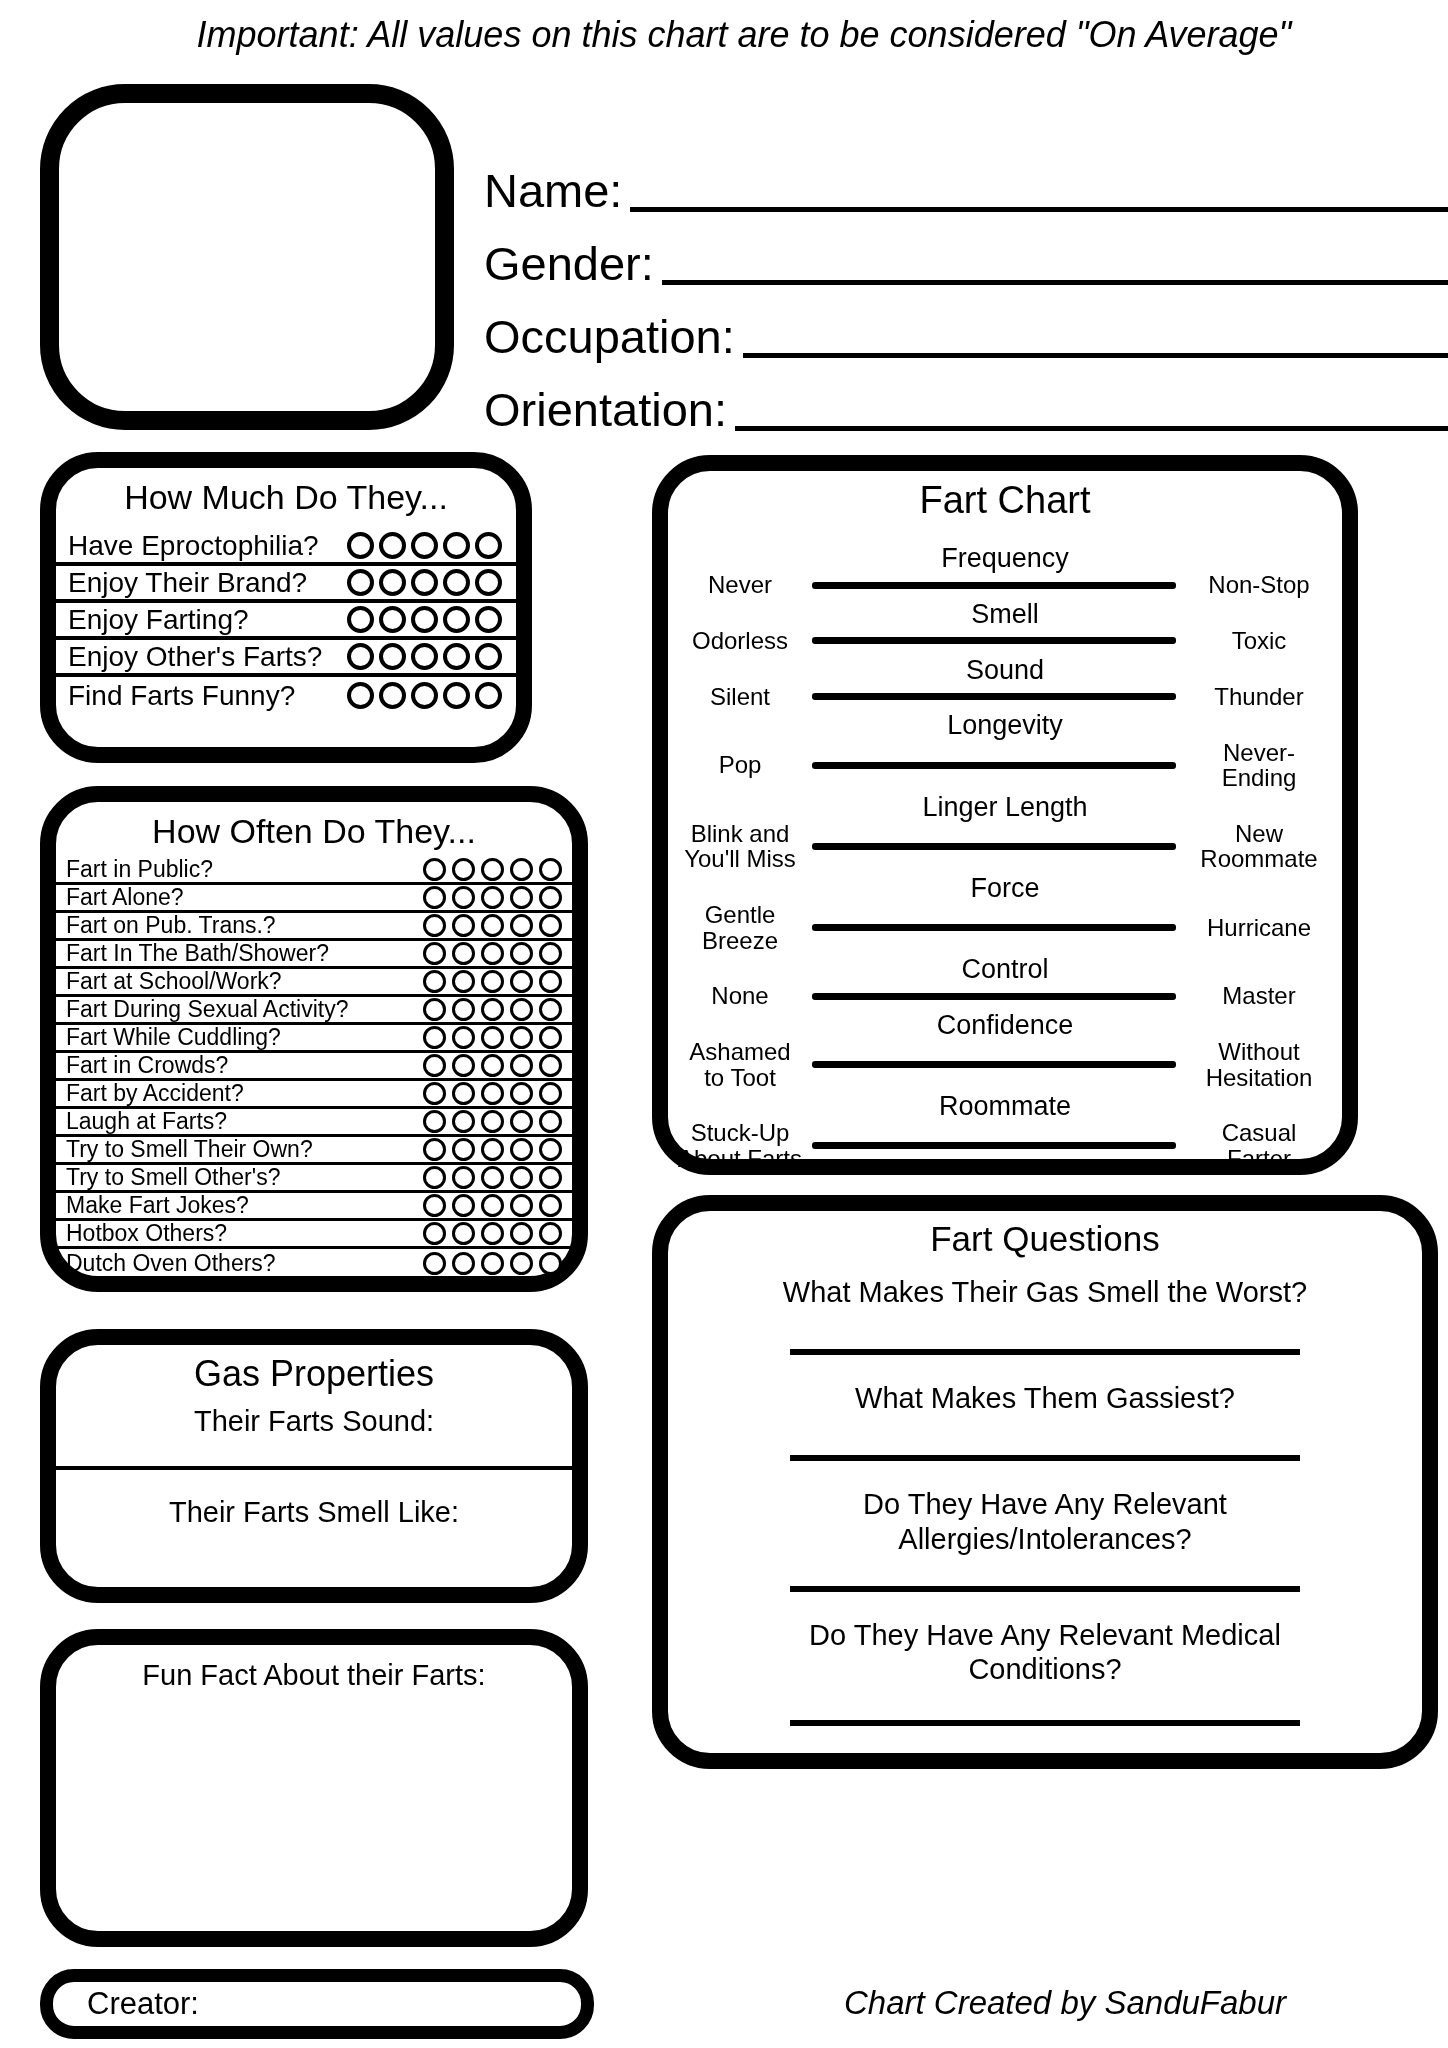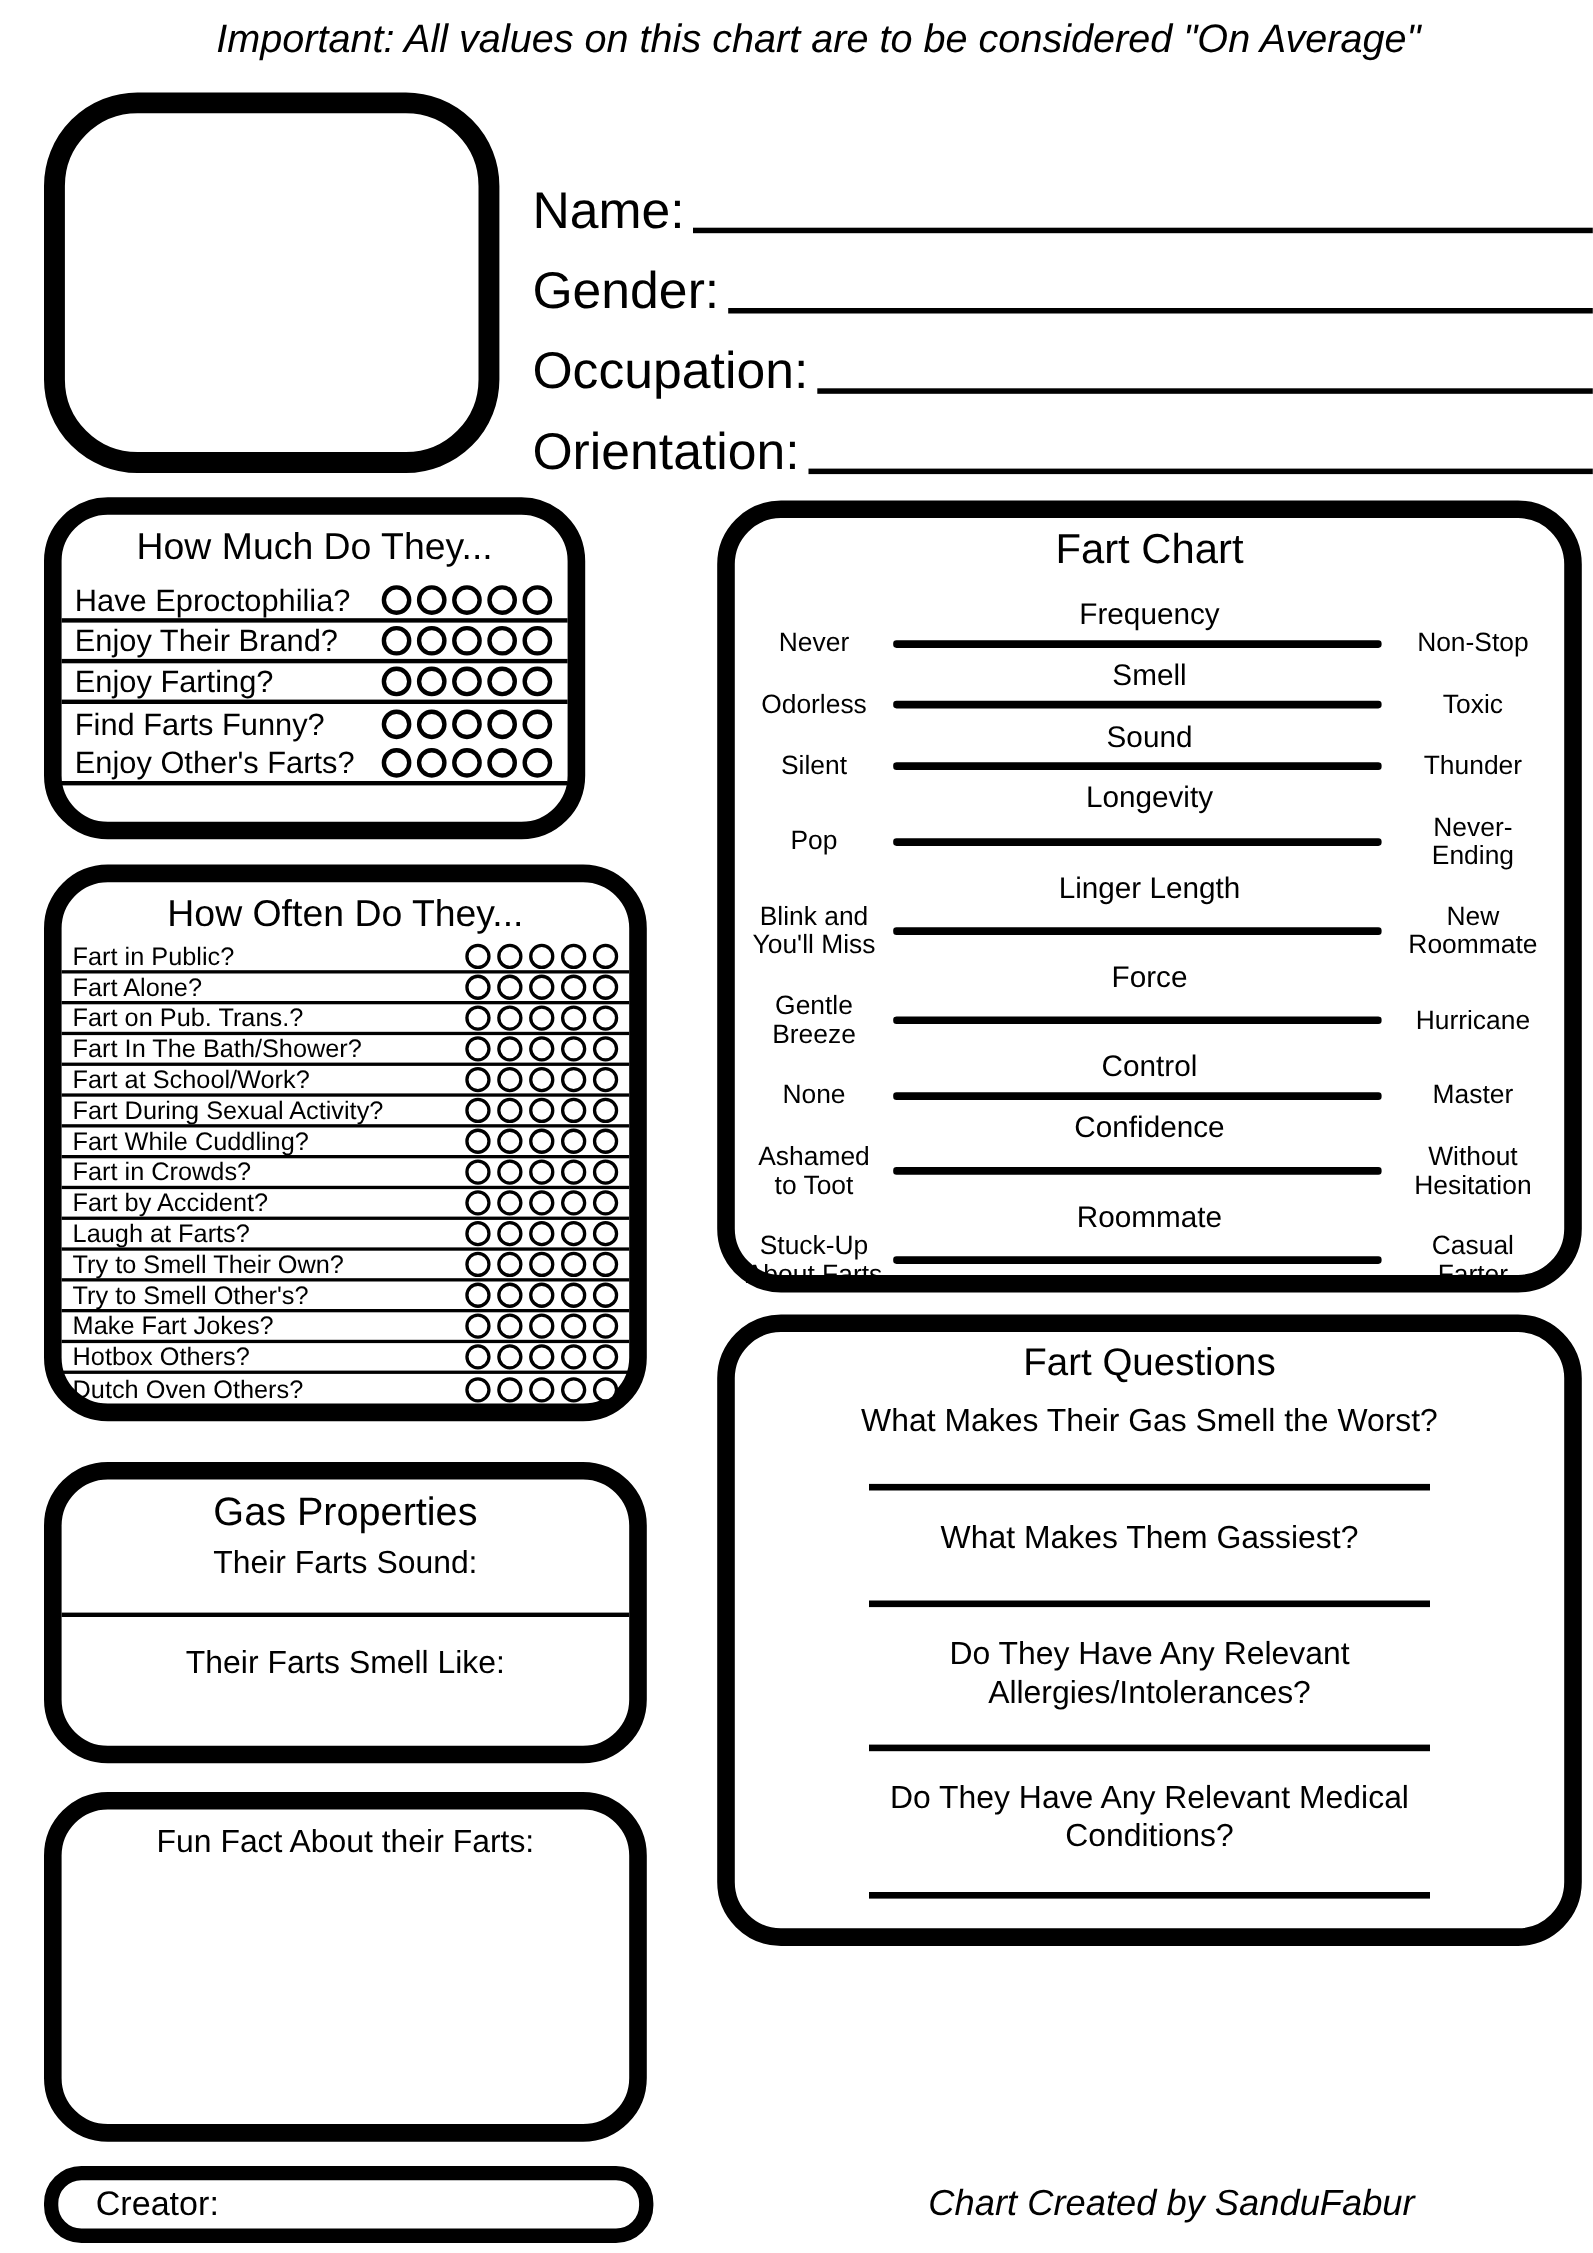--- a/index.html
+++ b/index.html
@@ -35,21 +35,21 @@
   .ho-row{height:28px;display:flex;align-items:center;padding:0 10px;box-sizing:border-box;}
   .ho-row.sep{border-bottom:3px solid #000;}
   .ho-label{font-size:23px;white-space:nowrap;}
   .circles{margin-left:auto;display:flex;gap:5px;}
   .circles-sm{margin-left:auto;display:flex;gap:6px;}
   .c{border-radius:50%;background:#fff;display:inline-block;box-sizing:border-box;}
   .c-lg{width:27px;height:27px;border:4px solid #000;}
   .c-sm{width:23px;height:23px;border:3px solid #000;}
 
   
-  .box-fart-chart{left:652px;top:455px;width:786px;height:720px;}
+  .box-fart-chart{left:652px;top:455px;width:706px;height:720px;}
   .fc-title{font-size:38px;text-align:center;margin-top:8px;}
   .sliders{margin-top:22px;}
   .slider{margin-top:2px;}
   .scat{text-align:center;font-size:27px;line-height:1.05;}
   .srow{display:flex;align-items:center;padding:0 8px;}
   .send{width:128px;text-align:center;font-size:24px;line-height:1.06;white-space:pre-line;}
   .send.right{width:150px;}
   .sline{flex:1;height:7px;background:#000;margin:0 8px;border-radius:3px;}
 
   
@@ -133,32 +133,32 @@
     <div class="hm-row sep">
         <span class="hm-label">Enjoy Farting?</span>
         <span class="circles">
           <span class="c c-lg"></span>
           <span class="c c-lg"></span>
           <span class="c c-lg"></span>
           <span class="c c-lg"></span>
           <span class="c c-lg"></span>
         </span>
       </div>
+    <div class="hm-row sep">
+        <span class="hm-label">Enjoy Other's Farts?</span>
+        <span class="circles">
+          <span class="c c-lg"></span>
+          <span class="c c-lg"></span>
+          <span class="c c-lg"></span>
+          <span class="c c-lg"></span>
+          <span class="c c-lg"></span>
+        </span>
+      </div>
     <div class="hm-row">
         <span class="hm-label">Find Farts Funny?</span>
-        <span class="circles">
-          <span class="c c-lg"></span>
-          <span class="c c-lg"></span>
-          <span class="c c-lg"></span>
-          <span class="c c-lg"></span>
-          <span class="c c-lg"></span>
-        </span>
-      </div>
-    <div class="hm-row sep">
-        <span class="hm-label">Enjoy Other's Farts?</span>
         <span class="circles">
           <span class="c c-lg"></span>
           <span class="c c-lg"></span>
           <span class="c c-lg"></span>
           <span class="c c-lg"></span>
           <span class="c c-lg"></span>
         </span>
       </div>
   </div>
 </div>

